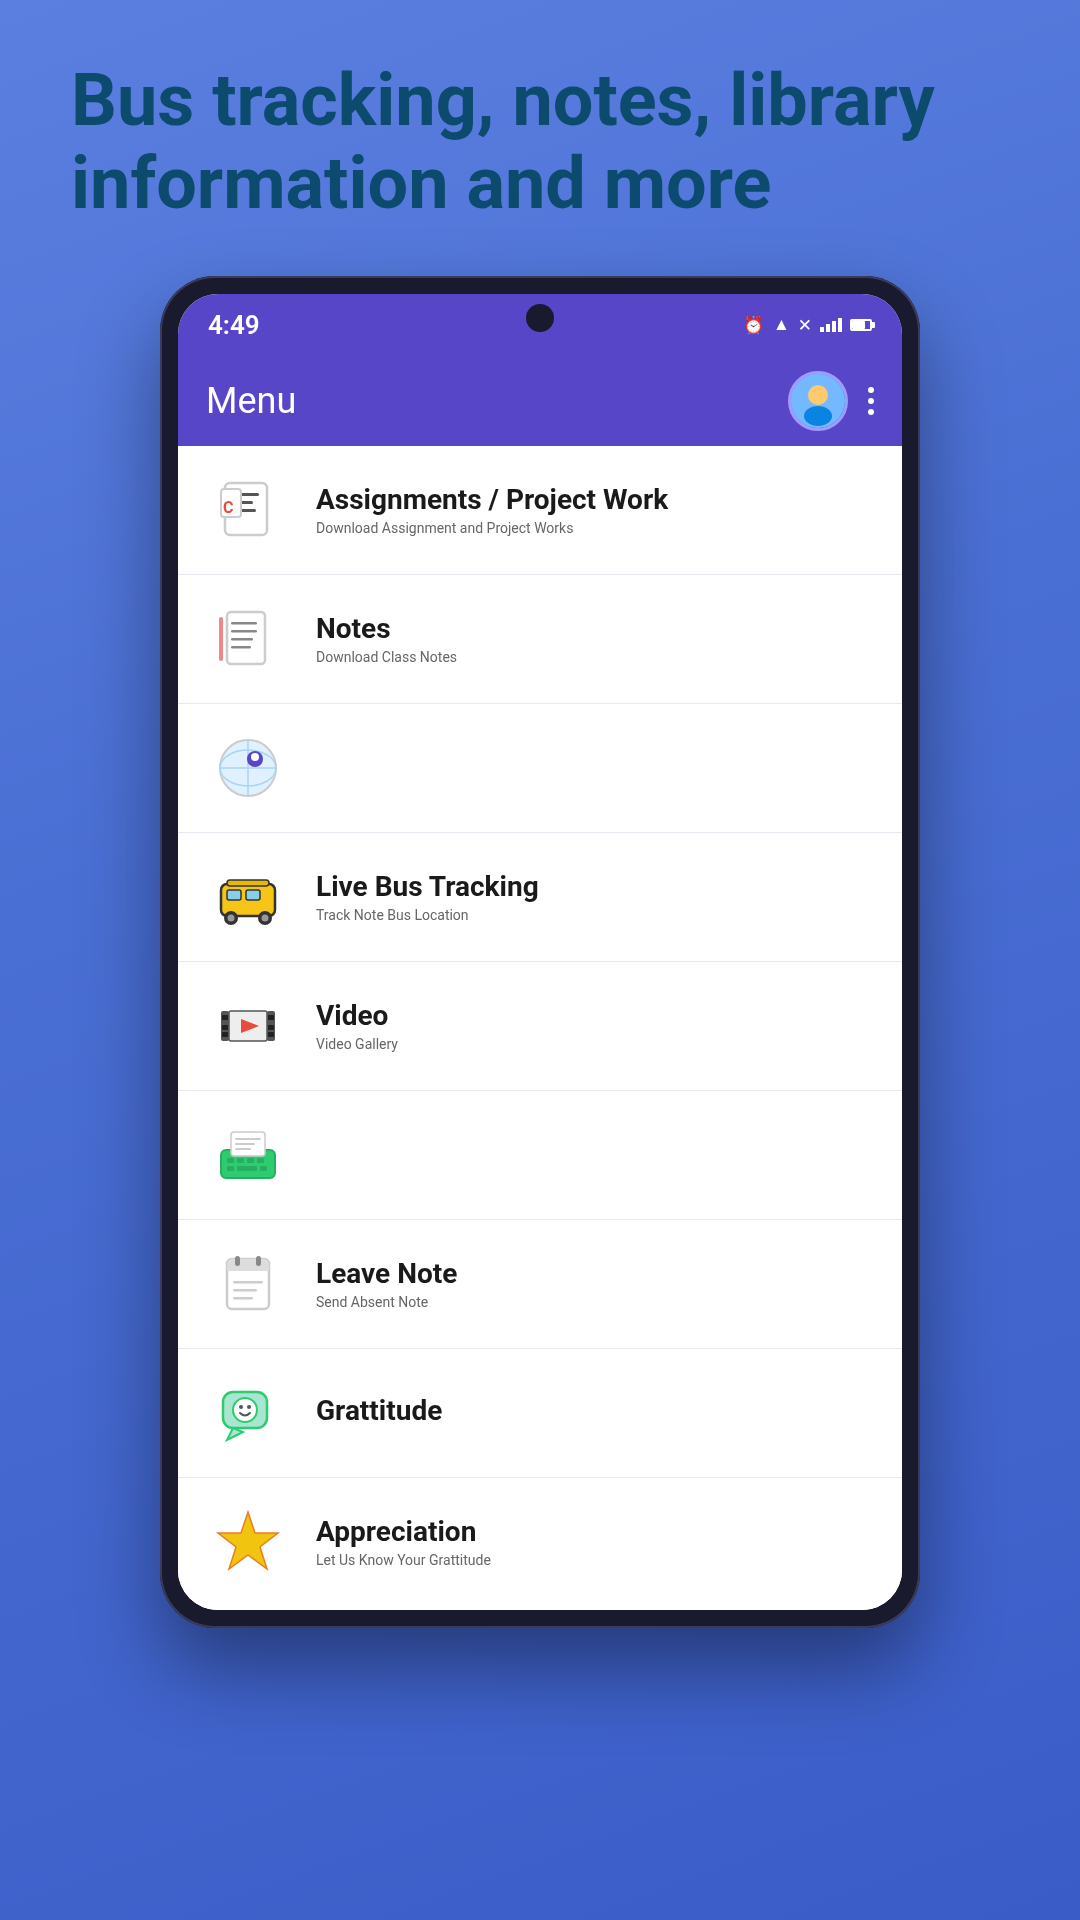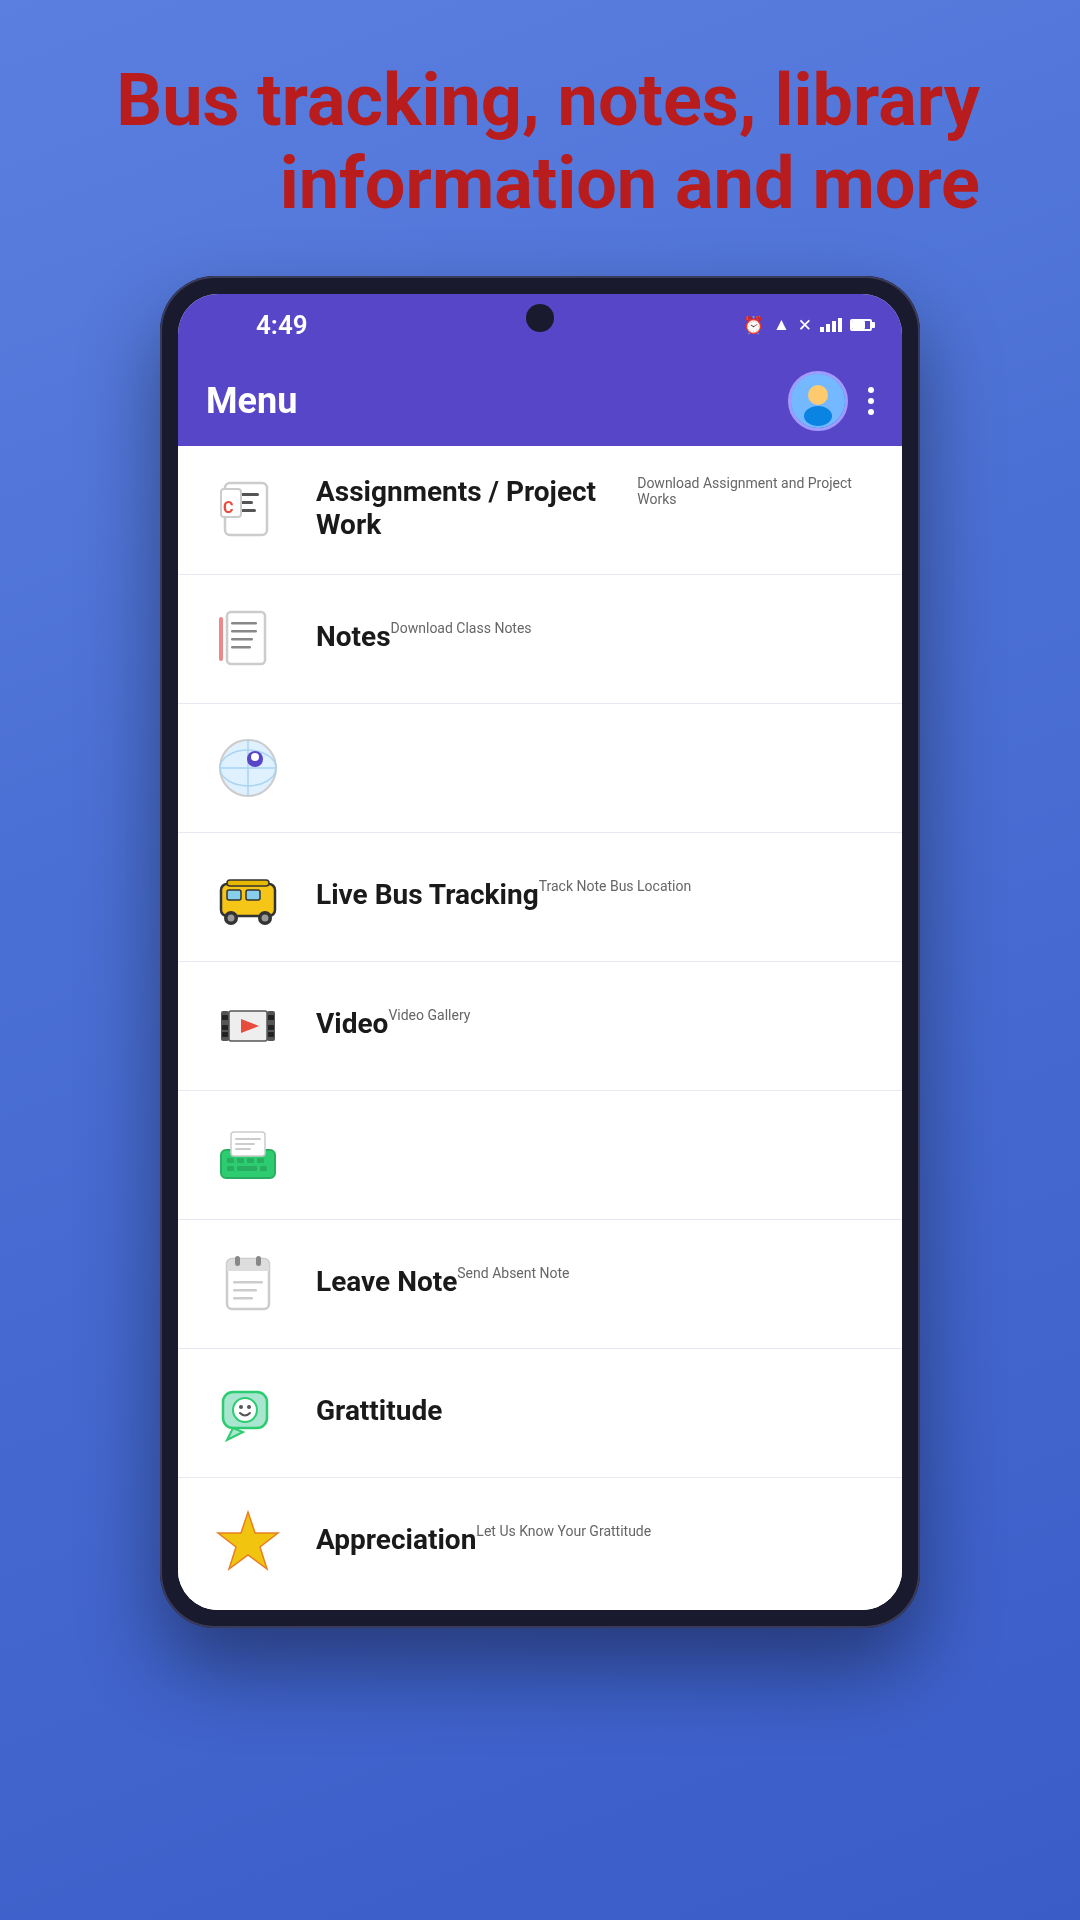--- a/index.html
+++ b/index.html
@@ -9,26 +9,26 @@
       height: 1920px;
       background: linear-gradient(160deg, #5b7fe0 0%, #4a6fd4 40%, #3a5cc7 100%);
       font-family: 'Roboto', Arial, sans-serif;
       display: flex;
       flex-direction: column;
       align-items: center;
       overflow: hidden;
     }
 
     .hero-text {
-      color: #b91c1c;
-      text-align: right;
+      color: #0c4a6e;
+      text-align: left;
       font-size: 72px;
       font-weight: 700;
       line-height: 1.15;
-      padding: 60px 100px 50px;
+      padding: 60px 71px 50px;
       width: 100%;
     }
 
     .phone-wrapper {
       width: 760px;
       background: #1a1a2e;
       border-radius: 55px;
       padding: 18px;
       box-shadow: 0 40px 80px rgba(0,0,0,0.4), inset 0 0 0 2px #3a3a5a;
       position: relative;
@@ -49,21 +49,20 @@
       align-items: center;
       justify-content: space-between;
       padding: 0 30px;
       position: relative;
     }
 
     .status-time {
       color: white;
       font-size: 26px;
       font-weight: 600;
-      margin-left: 48px;
     }
 
     .status-icons {
       display: flex;
       align-items: center;
       gap: 8px;
     }
 
     .camera-cutout {
       position: absolute;
@@ -83,21 +82,21 @@
       height: 90px;
       display: flex;
       align-items: center;
       padding: 0 28px;
       justify-content: space-between;
     }
 
     .app-bar-title {
       color: white;
       font-size: 36px;
-      font-weight: 700;
+      font-weight: 400;
     }
 
     .app-bar-right {
       display: flex;
       align-items: center;
       gap: 20px;
     }
 
     .avatar {
       width: 60px;
@@ -158,21 +157,21 @@
       justify-content: center;
     }
 
     .menu-icon svg {
       width: 70px;
       height: 70px;
     }
 
     .menu-text {
       display: flex;
-      flex-direction: row;
+      flex-direction: column;
     }
 
     .menu-title {
       font-size: 28px;
       font-weight: 700;
       color: #1a1a1a;
       margin-bottom: 4px;
     }
 
     .menu-subtitle {

